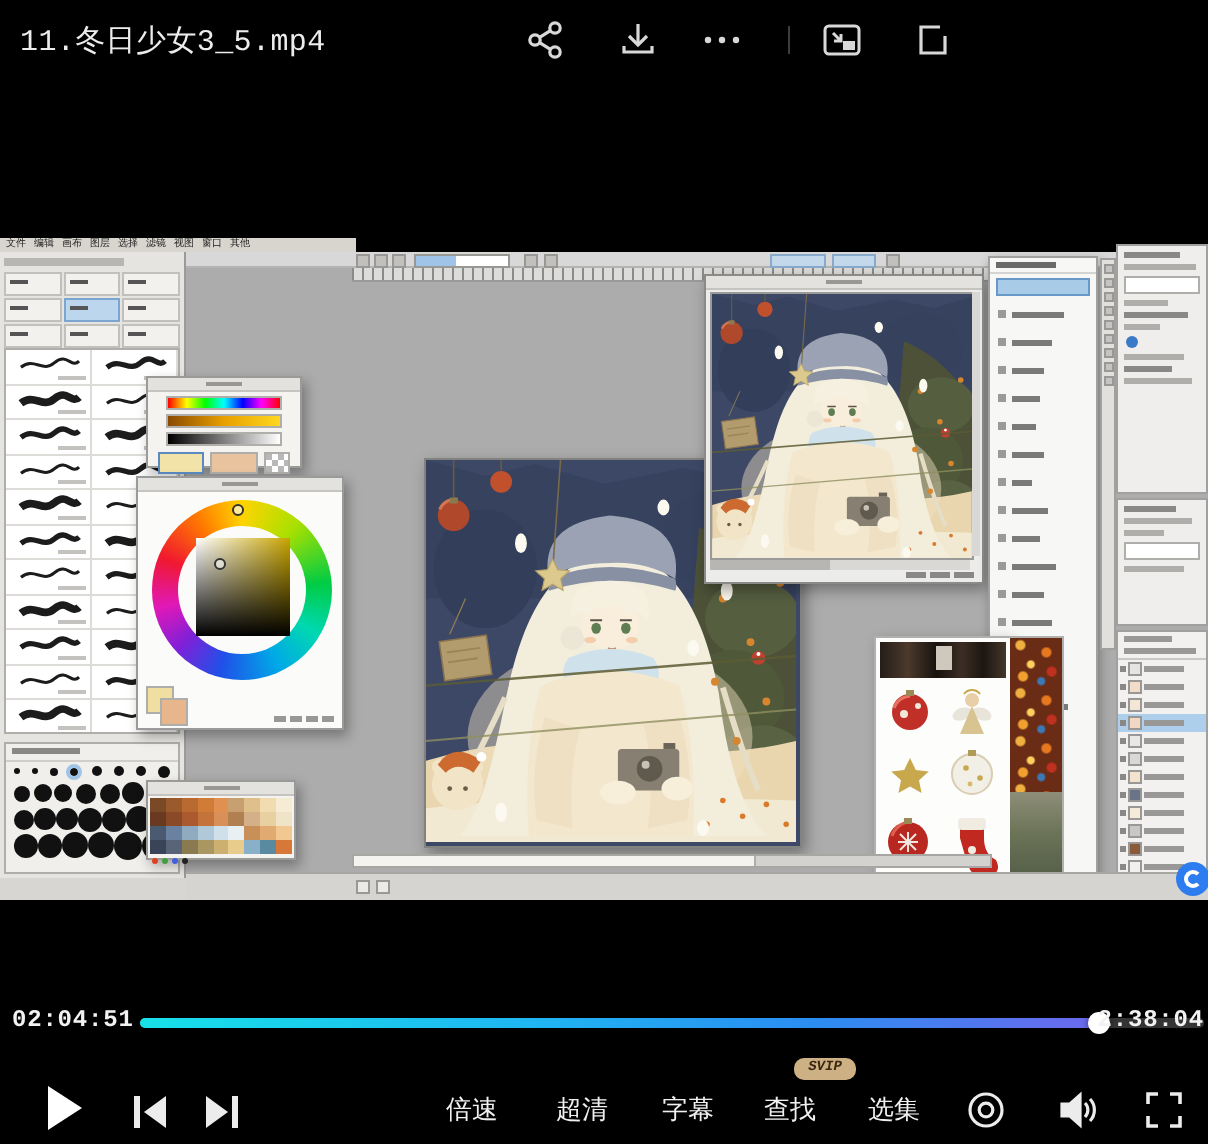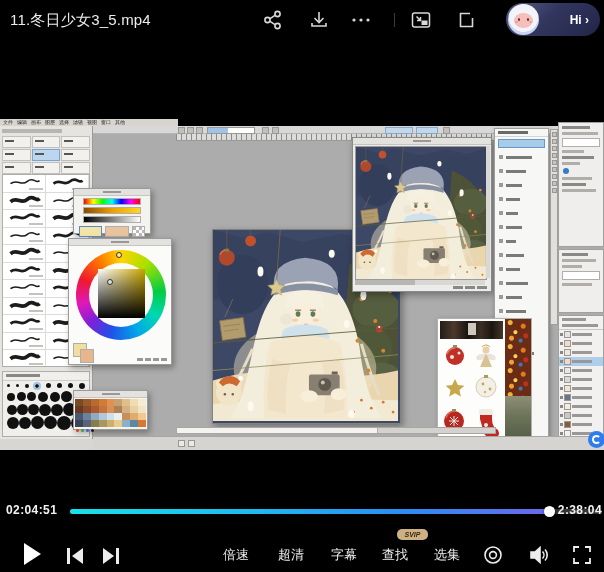--- a/index.html
+++ b/index.html
@@ -1,17 +1,17 @@
 <!DOCTYPE html>
 <html><head>
 <meta charset="utf-8">
 <style>
   html,body{margin:0;padding:0;background:#111;}
   .screen{position:relative;width:604px;height:572px;background:#000;overflow:hidden;
-          font-family:Liberation Sans, sans-serif;}
+          font-family:Liberation Mono, monospace;}
   
   .topbar{position:absolute;left:0;top:0;width:604px;height:40px;background:#000;}
   .vtitle{position:absolute;left:10px;top:11px;color:#ececec;font-size:15px;letter-spacing:.2px;}
   .tb-icon{position:absolute;top:9px;width:22px;height:22px;color:#d8d8d8;}
   .tb-divider{position:absolute;left:394px;top:13px;width:1px;height:14px;background:#3d3d3d;}
   .avatar-pill{position:absolute;left:506px;top:3px;width:94px;height:33px;border-radius:17px;
     background:linear-gradient(135deg,#585e8a 0%,#32365e 45%,#222548 100%);}
   .av-char{position:absolute;left:2px;top:1px;width:31px;height:31px;border-radius:50%;
     background:radial-gradient(circle at 50% 42%,#f1f4fb 0 62%,#c9d4ef 63% 100%);overflow:hidden;}
   .av-face{position:absolute;left:6px;top:9px;width:19px;height:15px;border-radius:50%;background:#f6bfba;}
@@ -264,31 +264,20 @@
     </svg>
     <div class="tb-divider"></div>
     <svg class="tb-icon" style="left:410px" viewBox="0 0 22 22" fill="none" stroke="currentColor" stroke-width="1.5">
       <rect x="2.5" y="4" width="17" height="14" rx="2"></rect>
       <rect x="11.5" y="11.5" width="6" height="4.5" fill="currentColor" stroke="none"></rect>
       <path d="M6.5 7.5 l4 4 M10.5 8 v3.5 h-3.5"></path>
     </svg>
     <svg class="tb-icon" style="left:455px" viewBox="0 0 22 22" fill="none" stroke="currentColor" stroke-width="1.6">
       <path d="M15 4.5 H5.5 V17.5 H17.5 V9"></path>
     </svg>
-    <div class="avatar-pill">
-      <div class="av-char">
-        <div class="av-face">
-          <div class="av-eye" style="left:4px"></div>
-          <div class="av-eye" style="right:4px"></div>
-          <div class="av-blush" style="left:1px"></div>
-          <div class="av-blush" style="right:1px"></div>
-        </div>
-      </div>
-      <div class="av-label">Hi ›</div>
-    </div>
   </div>
 
   <div class="video">
     <div class="menubar">
       <div class="menubar-left" id="menubar-items">
           <span>文件</span>
           <span>编辑</span>
           <span>画布</span>
           <span>图层</span>
           <span>选择</span>

